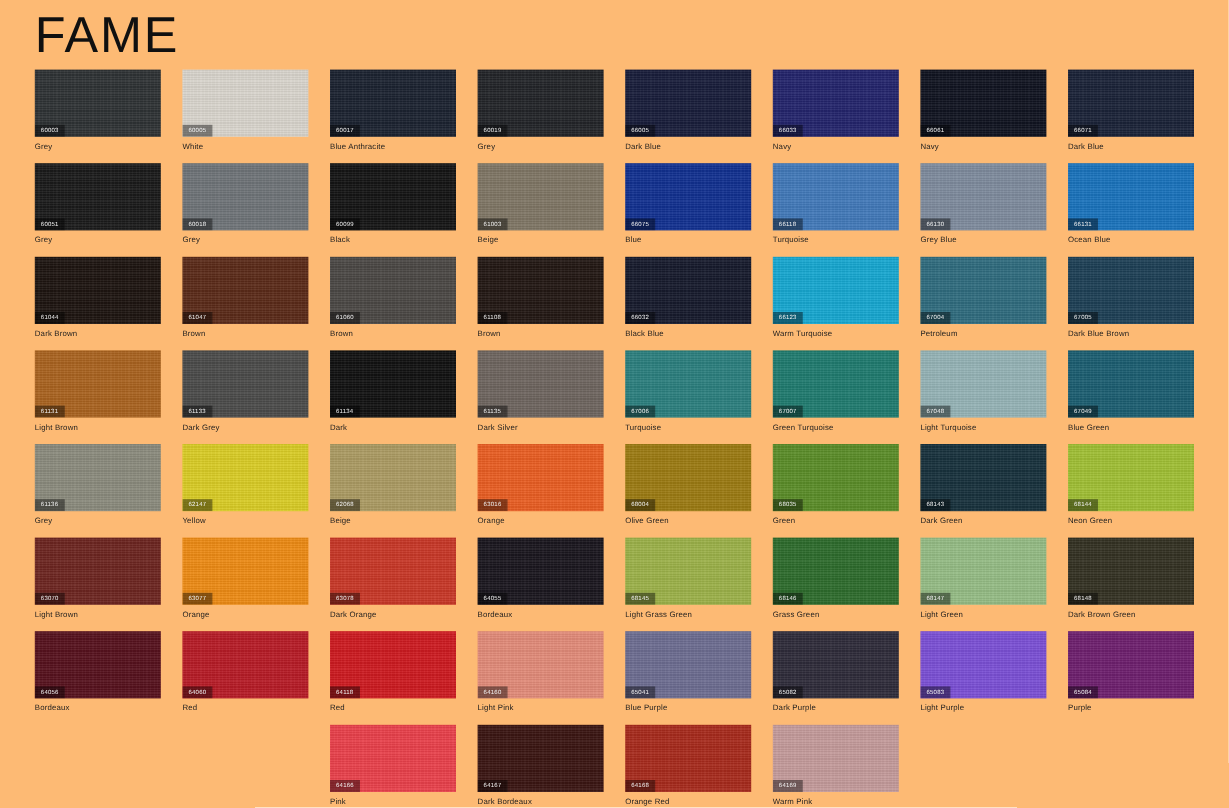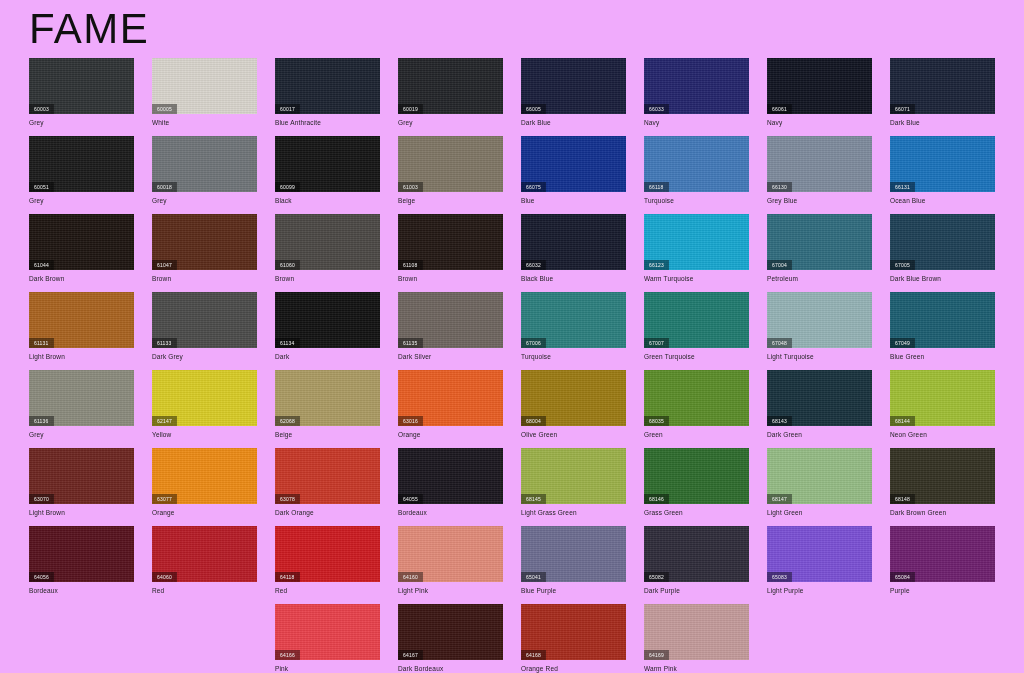--- a/index.html
+++ b/index.html
@@ -10,21 +10,21 @@
     width: 1024px;
     height: 673px;
     background: #ffffff;
     font-family: "Liberation Sans", sans-serif;
     overflow: hidden;
   }
   #page {
     position: relative;
     width: 1024px;
     height: 673px;
-    background: #f0abfc;
+    background: #fdba74;
   }
   #brand-title {
     position: absolute;
     left: 29px;
     top: 8px;
     font-size: 42px;
     font-weight: 300;
     letter-spacing: 1.5px;
     color: #101010;
     line-height: 1;

